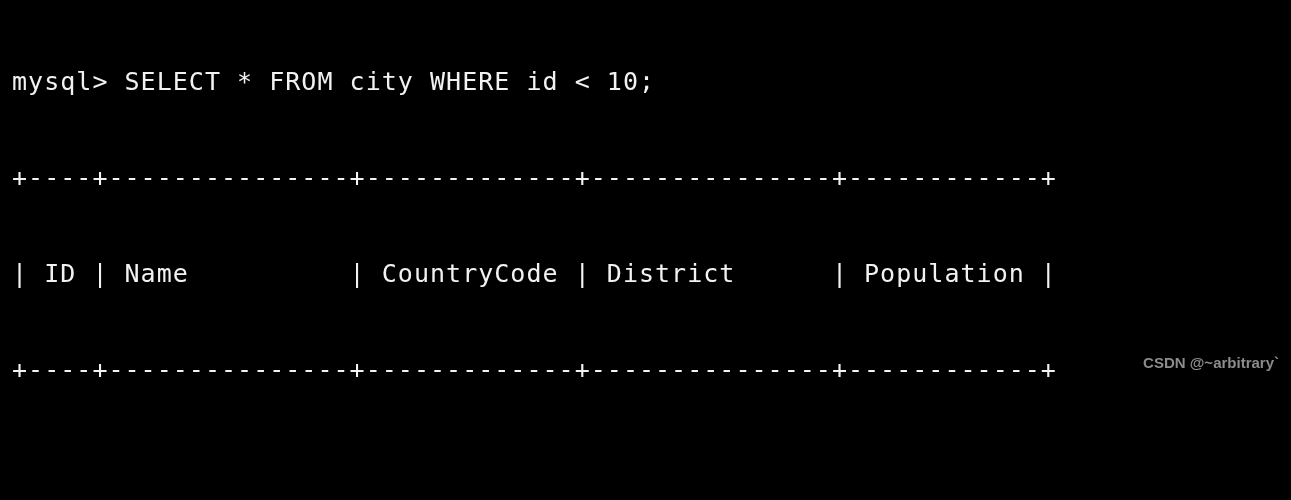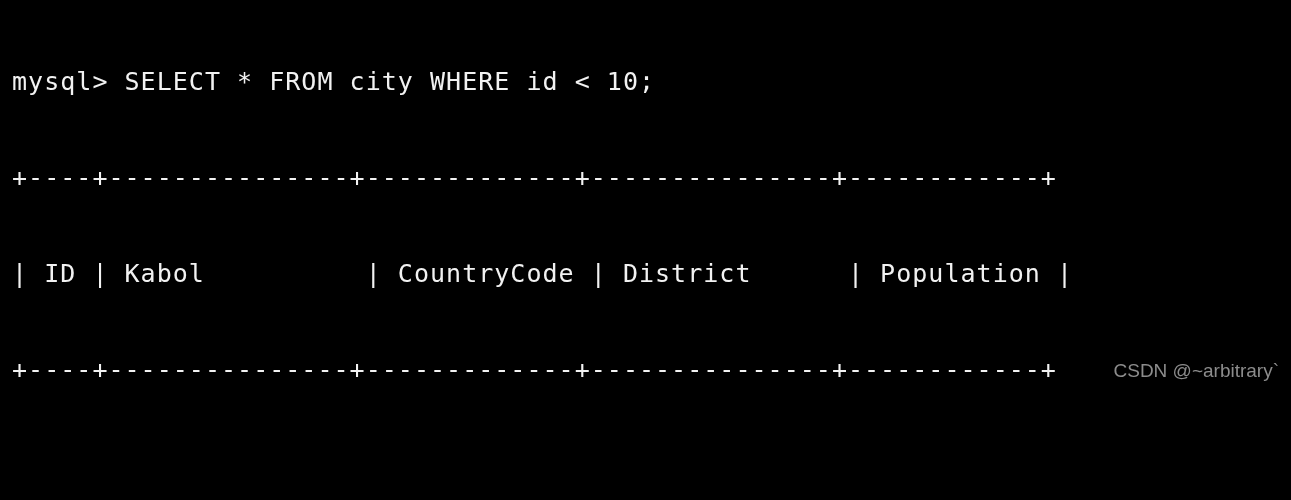--- a/index.html
+++ b/index.html
@@ -29,37 +29,38 @@
     -webkit-font-smoothing: none;
   }
   .term-line {
     white-space: pre;
     height: 32px;
     display: block;
   }
   #watermark {
     position: absolute;
     right: 12px;
-    bottom: 12px;
+    bottom: 20px;
     color: #8c8c8c;
     font-family: "Liberation Sans", sans-serif;
-    font-size: 19px;
+    font-size: 15px;
     line-height: 18px;
     white-space: pre;
+    font-weight: bold;
   }
 </style>
 </head>
 <body style="background: rgb(0, 0, 0);">
 
 <div id="screen" style="background: rgb(0, 0, 0);">
 
   <div id="terminal" style="color: rgb(242, 242, 242); letter-spacing: 1.02476px;">
     <span class="term-line">mysql&gt; SELECT * FROM city WHERE id &lt; 10;</span>
     <span class="term-line">+----+---------------+-------------+---------------+------------+</span>
-    <span class="term-line">| ID | Kabol          | CountryCode | District      | Population |</span>
+    <span class="term-line">| ID | Name          | CountryCode | District      | Population |</span>
     <span class="term-line">+----+---------------+-------------+---------------+------------+</span>
     
     
     
     
     
     
     
     
     

